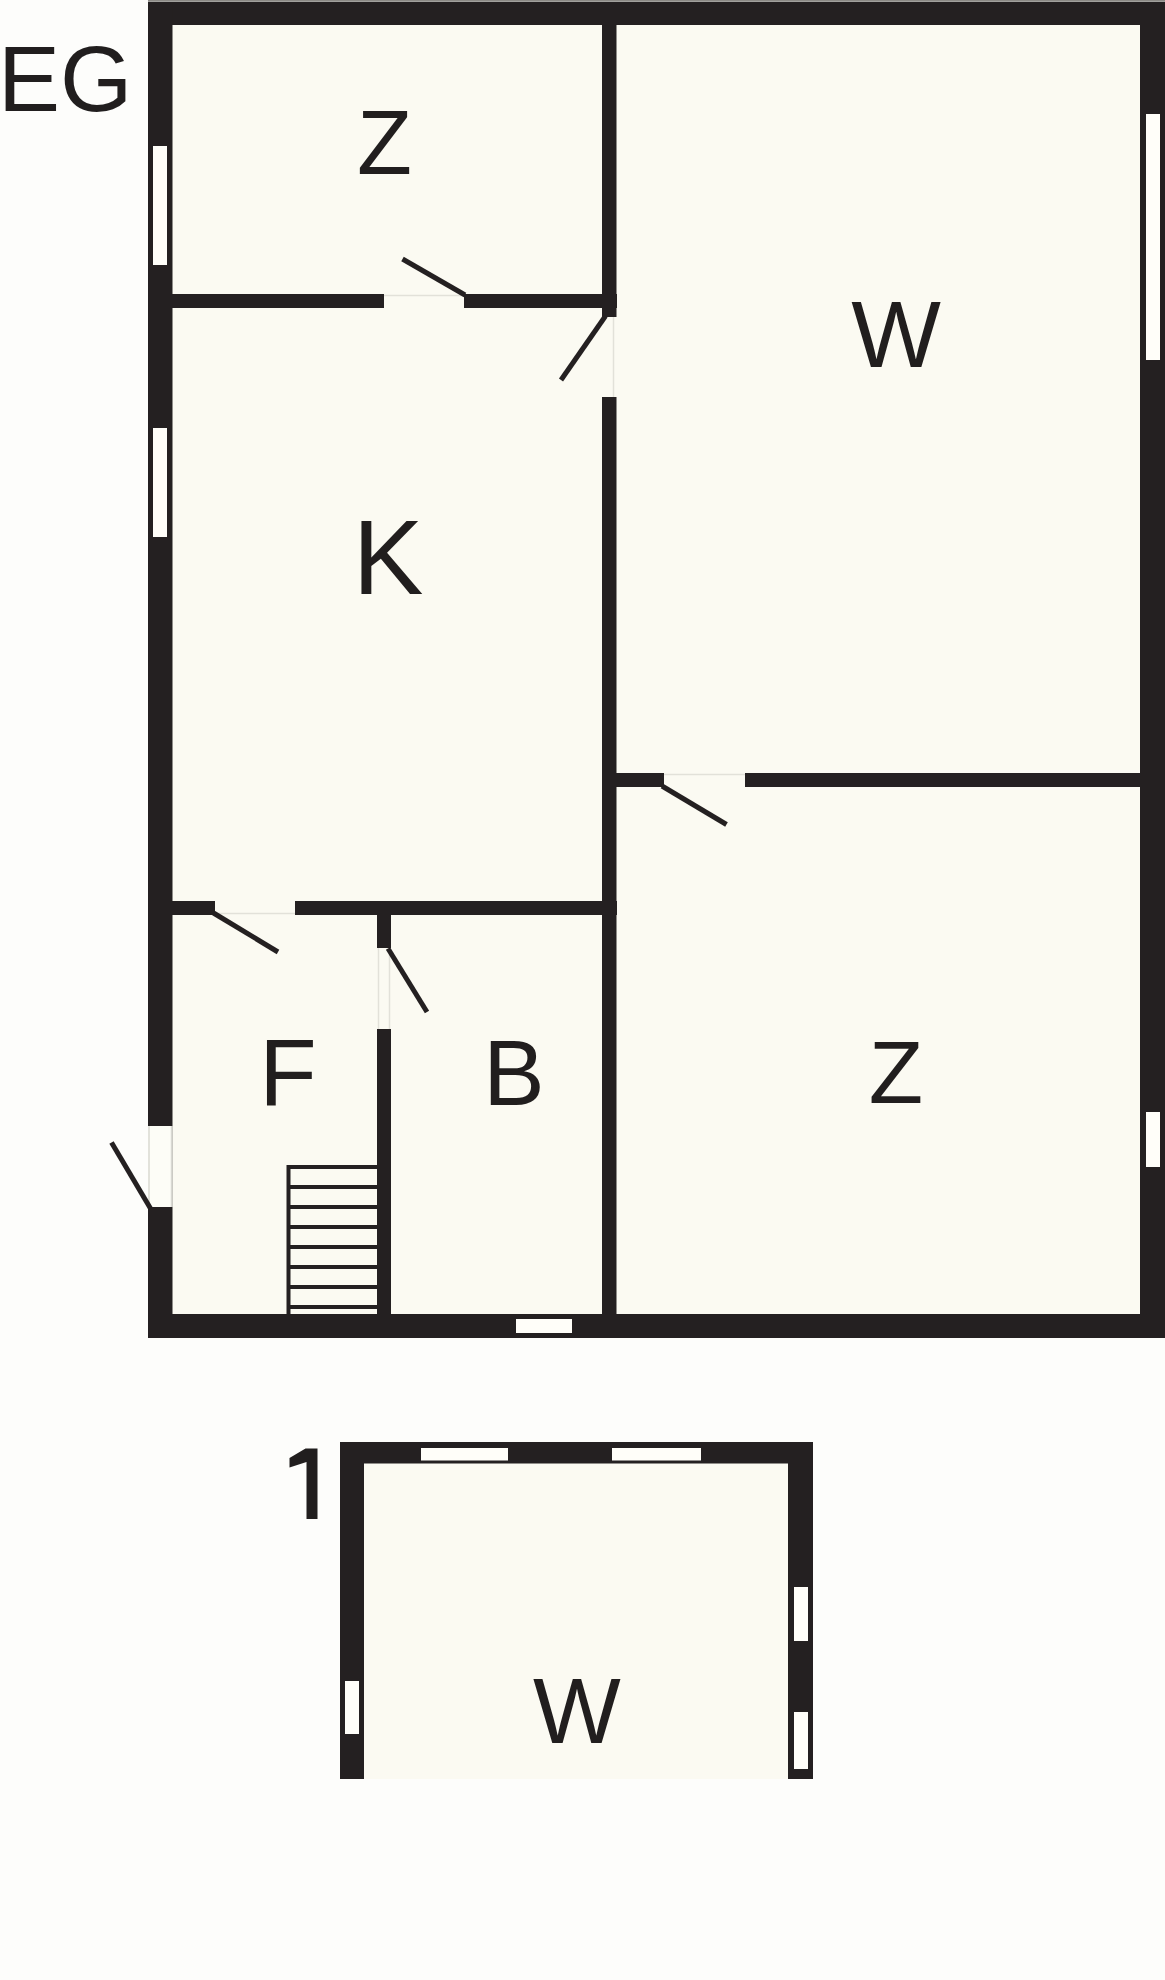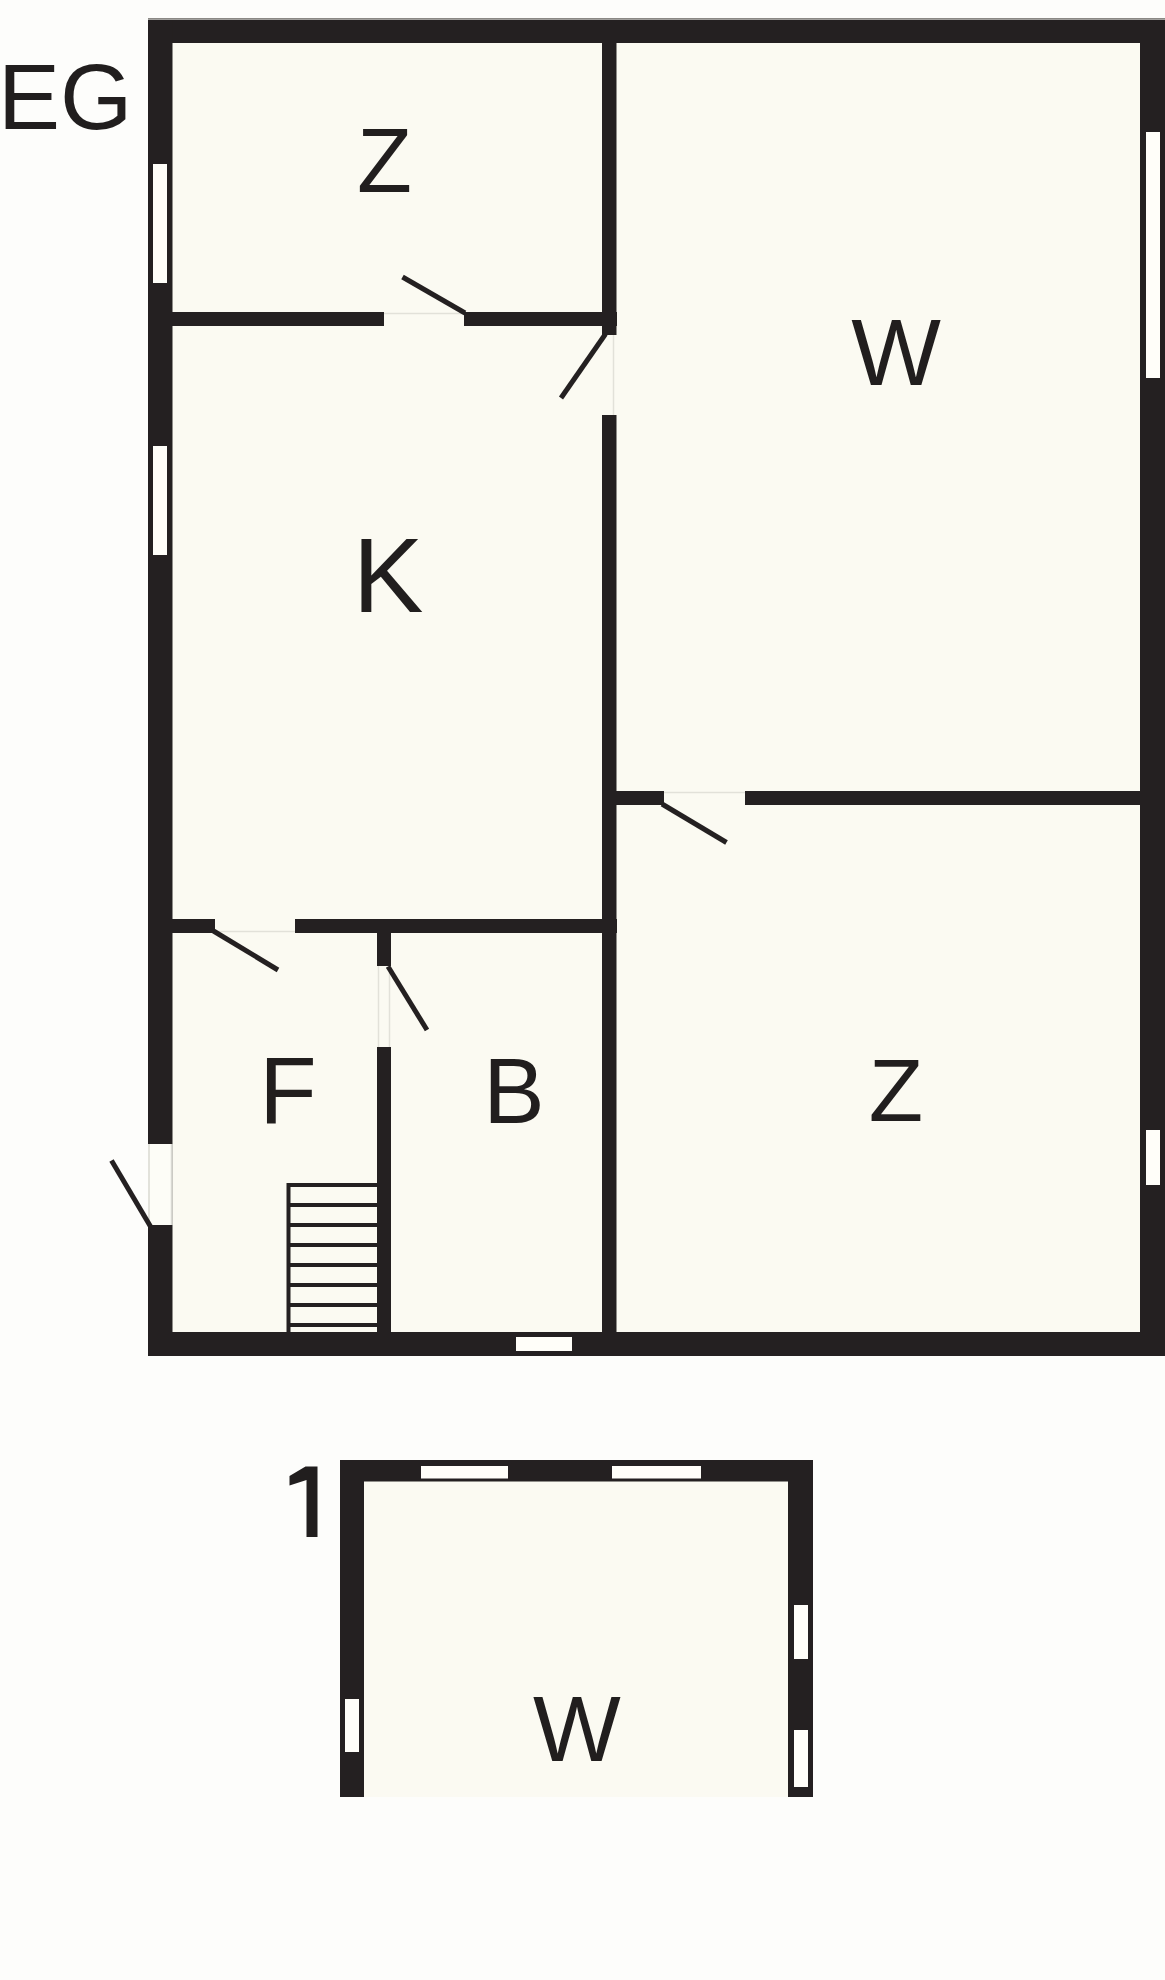--- a/index.html
+++ b/index.html
@@ -1,16 +1,16 @@
 <!DOCTYPE html>
 <html><head>
 <meta charset="utf-8">
 <style>
 html,body{margin:0;padding:0;background:#fdfdfb;}
-#page{position:relative;width:1165px;height:1779px;background:#fdfdfb;overflow:hidden;margin-top:18px;}
+#page{position:relative;width:1165px;height:1779px;background:#fdfdfb;overflow:hidden;}
 text{font-family:"Liberation Sans",sans-serif;fill:#211e1e;}
 </style>
 </head>
 <body>
 <div id="page">
 <svg width="1165" height="1980" viewBox="0 0 1165 1980">
 
 <rect x="148" y="2" width="1017" height="1336" fill="#fbfaf2"></rect>
 
 <text x="-2" y="110.5" font-size="93" text-anchor="start">EG</text>

